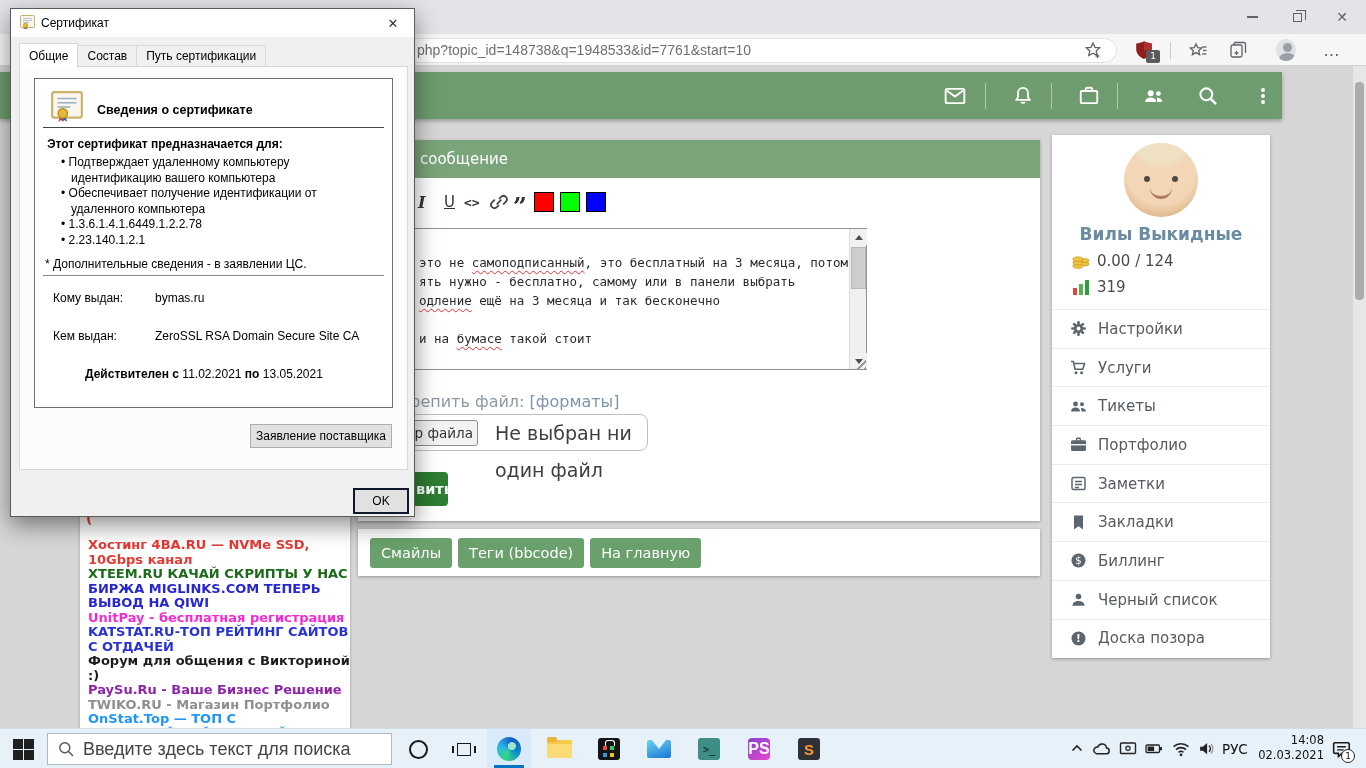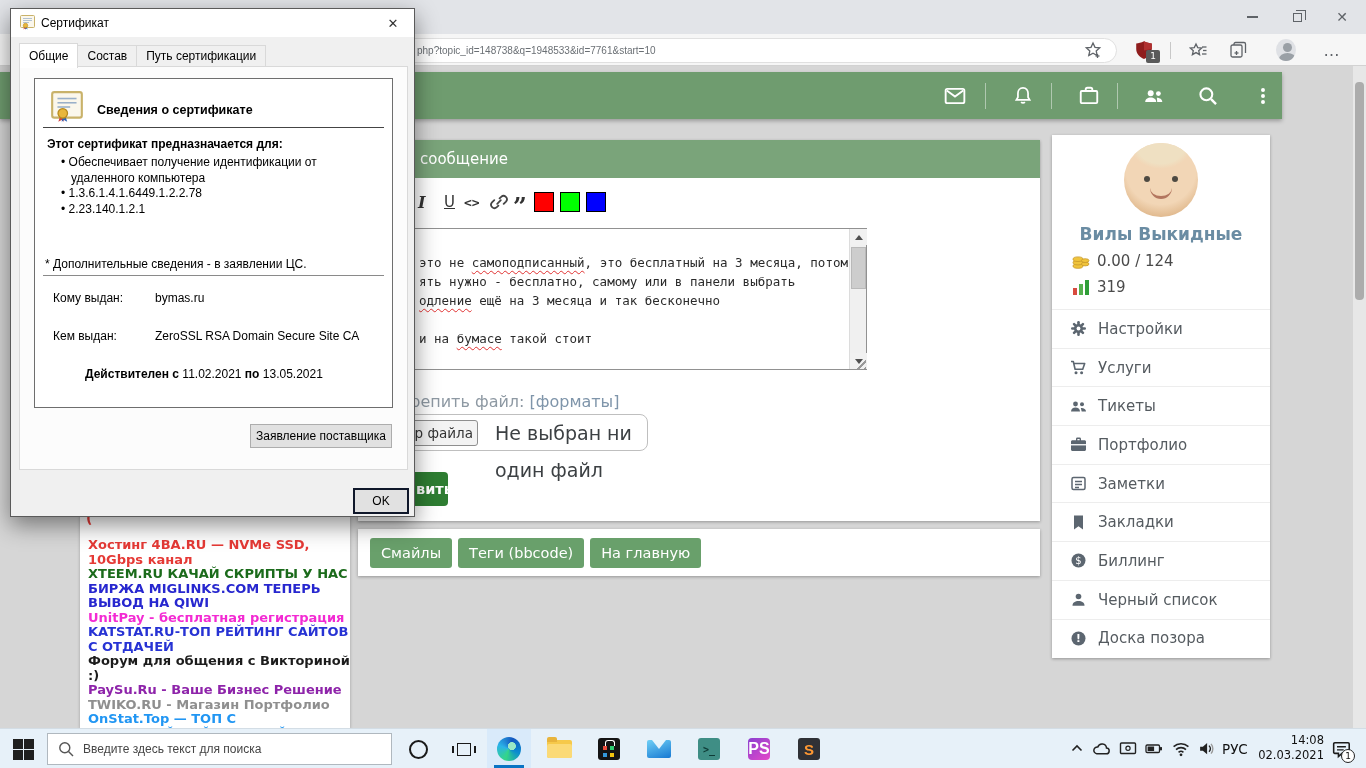--- a/index.html
+++ b/index.html
@@ -10,21 +10,21 @@
   
   .tabstrip { position:absolute; left:0; top:0; width:1366px; height:34px; background:#e2e4e8; }
   .winbtn { position:absolute; top:2px; width:30px; height:30px; display:flex; align-items:center; justify-content:center; color:#5f6368; }
   .min-glyph { width:11px; height:1.5px; background:#5f6368; }
   .restore-glyph { position:relative; width:9px; height:9px; border:1.2px solid #5f6368; }
   .restore-glyph::before { content:""; position:absolute; left:2px; top:-4px; width:9px; height:9px; border:1.2px solid #5f6368; border-left:none; border-bottom:none; }
   .close-glyph { font-size:14px; }
 
   .toolbar { position:absolute; left:0; top:34px; width:1366px; height:32px; background:#f6f6f6; border-bottom:1px solid #d2d2d2; }
   .urlfield { position:absolute; left:150px; top:4px; width:967px; height:25px; background:#fff; border:1px solid #e0e0e0; border-radius:13px; }
-  .urltext { position:absolute; left:417px; top:4px; height:36px; line-height:25px; font-size:10px; color:#6b7075; font-family:"Liberation Sans",sans-serif; }
+  .urltext { position:absolute; left:417px; top:4px; height:36px; line-height:25px; font-size:14px; color:#6b7075; font-family:"Liberation Sans",sans-serif; }
   .tb-ic { position:absolute; top:6px; width:20px; height:20px; display:flex; align-items:center; justify-content:center; }
   .tb-divider { position:absolute; top:8px; width:1px; height:17px; background:#c8c8c8; }
   .ublock-badge { position:absolute; left:1146px; top:16px; min-width:14px; height:13px; background:#5a5a5a; color:#fff; font-size:9px; line-height:13px; text-align:center; border-radius:2px; padding:0 2px; }
   .profile-dot { width:22px; height:22px; border-radius:50%; background:#dfe1e5; position:relative; overflow:hidden; }
   .profile-dot::before { content:""; position:absolute; left:6.5px; top:4px; width:9px; height:9px; border-radius:50%; background:#9aa0a6; }
   .profile-dot::after { content:""; position:absolute; left:2.5px; top:14px; width:17px; height:12px; border-radius:50%; background:#9aa0a6; }
   .dots-h { font-size:16px; color:#5f6368; letter-spacing:1px; }
 
   
   .page { position:absolute; left:0; top:66px; width:1366px; height:662px; background:#d6d6d6; overflow:hidden; }
@@ -116,21 +116,21 @@
   .btn-statement { left:230px; top:357px; width:142px; height:24px; }
   .btn-ok { left:342px; top:479px; width:56px; height:26px; border:2px solid #0f172a; }
 
   .cert-ico-sm { width:17px; height:17px; position:absolute; left:8px; top:5px; }
   .cert-ico-lg { position:absolute; left:14px; top:10px; width:36px; height:36px; }
 
   
   .taskbar { position:absolute; left:0; top:728px; width:1366px; height:40px; background:#e7f1f9; border-top:1px solid #d3dde5; z-index:80; font-family:"Liberation Sans",sans-serif; }
   .startlogo { position:absolute; left:13px; top:10px; width:10px; height:10px; background:#1f1f1f; box-shadow:11px 0 #1f1f1f, 0 11px #1f1f1f, 11px 11px #1f1f1f; }
   .tsearch { position:absolute; left:47px; top:4px; width:345px; height:32px; background:#fff; border:1px solid #b0b8bf; display:flex; align-items:center; padding-left:10px; gap:9px; }
-  .tsearch-text { font-size:12px; color:#454545; }
+  .tsearch-text { font-size:18px; color:#454545; }
   .tb-cell { position:absolute; top:0; width:44px; height:40px; display:flex; align-items:center; justify-content:center; cursor:pointer; }
   .edge-active { background:#d9eafa; }
   .edge-underline { position:absolute; left:494px; top:765px; width:30px; height:3px; background:#0873c4; z-index:81; }
   .edge-logo { width:24px; height:24px; border-radius:50%; background:
      radial-gradient(circle at 62% 38%, #9be8c6 0 18%, rgba(0,0,0,0) 20%),
      conic-gradient(from 200deg, #35d687, #2bb3e8, #1558c0, #0b8bd0, #35d687); }
   .folder-ic { position:relative; width:25px; height:18px; background:#f6c94a; border-radius:2px; }
   .folder-ic::before { content:""; position:absolute; left:0; top:-3px; width:10px; height:5px; background:#e8b43c; border-radius:2px 2px 0 0; }
   .folder-ic::after { content:""; position:absolute; left:0; top:4px; width:25px; height:14px; background:#fbda77; border-radius:2px; }
   .store-ic { position:relative; width:22px; height:22px; background:#141414; border-radius:3px; }
@@ -475,20 +475,21 @@
             <line x1="7" y1="13" x2="25" y2="13" stroke="#9ab0c9" stroke-width="1.5"></line>
             <line x1="7" y1="17" x2="19" y2="17" stroke="#9ab0c9" stroke-width="1.5"></line>
             <path d="M10 24l-2.2 7 3-1.8L13 31l-1.2-7z" fill="#d23f3f"></path>
             <path d="M14 24l2.2 7-3-1.8L11 31l1.2-7z" fill="#2f62b5"></path>
             <circle cx="12" cy="23" r="4.5" fill="#e8b63c" stroke="#b78a1f" stroke-width="1.2"></circle>
           </svg>
         <div class="cb-head">Сведения о сертификате</div>
         <div class="cb-hr1"></div>
         <div class="cb-ptitle" actable="false">Этот сертификат предназначается для:</div>
         <div class="cb-bullets">
+          <div>Подтверждает удаленному компьютеру идентификацию вашего компьютера</div>
           <div>Обеспечивает получение идентификации от удаленного компьютера</div>
           <div>1.3.6.1.4.1.6449.1.2.2.78</div>
           <div>2.23.140.1.2.1</div>
         </div>
         <div class="cb-note">* Дополнительные сведения - в заявлении ЦС.</div>
         <div class="cb-hr2"></div>
         <div class="cb-lbl" style="top:212px">Кому выдан:</div>
         <div class="cb-val" style="top:212px">bymas.ru</div>
         <div class="cb-lbl" style="top:250px">Кем выдан:</div>
         <div class="cb-val" style="top:250px">ZeroSSL RSA Domain Secure Site CA</div>

